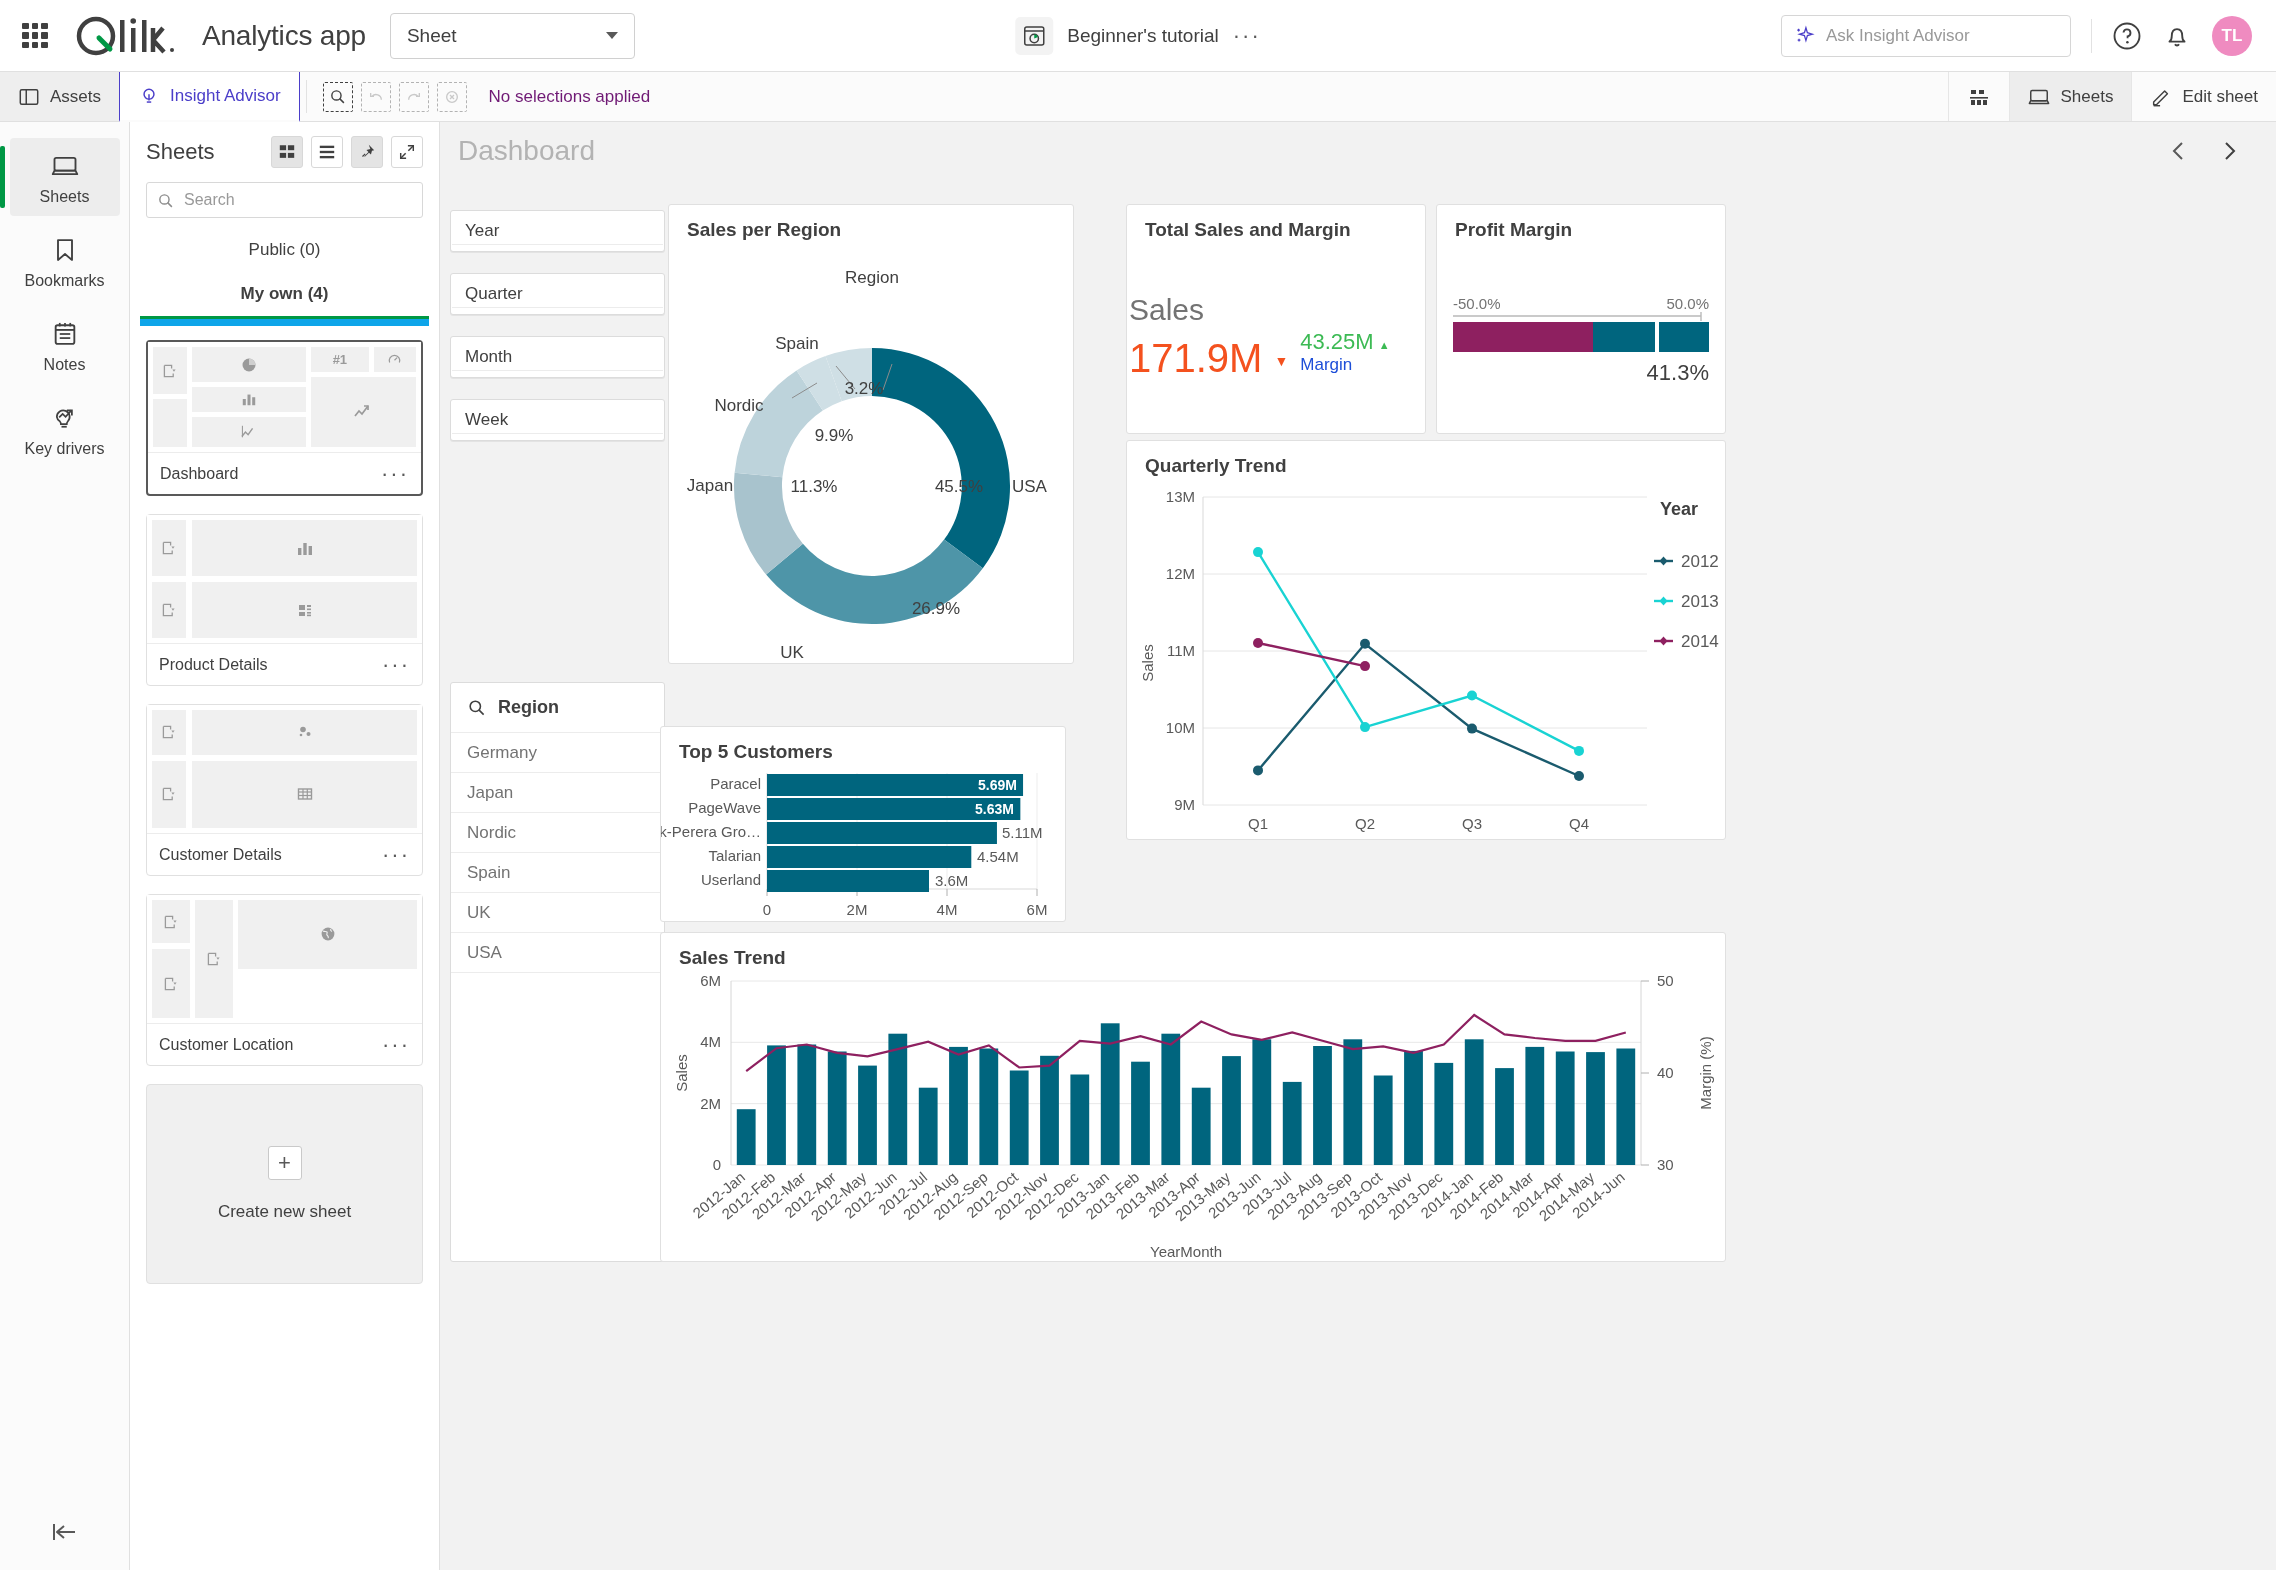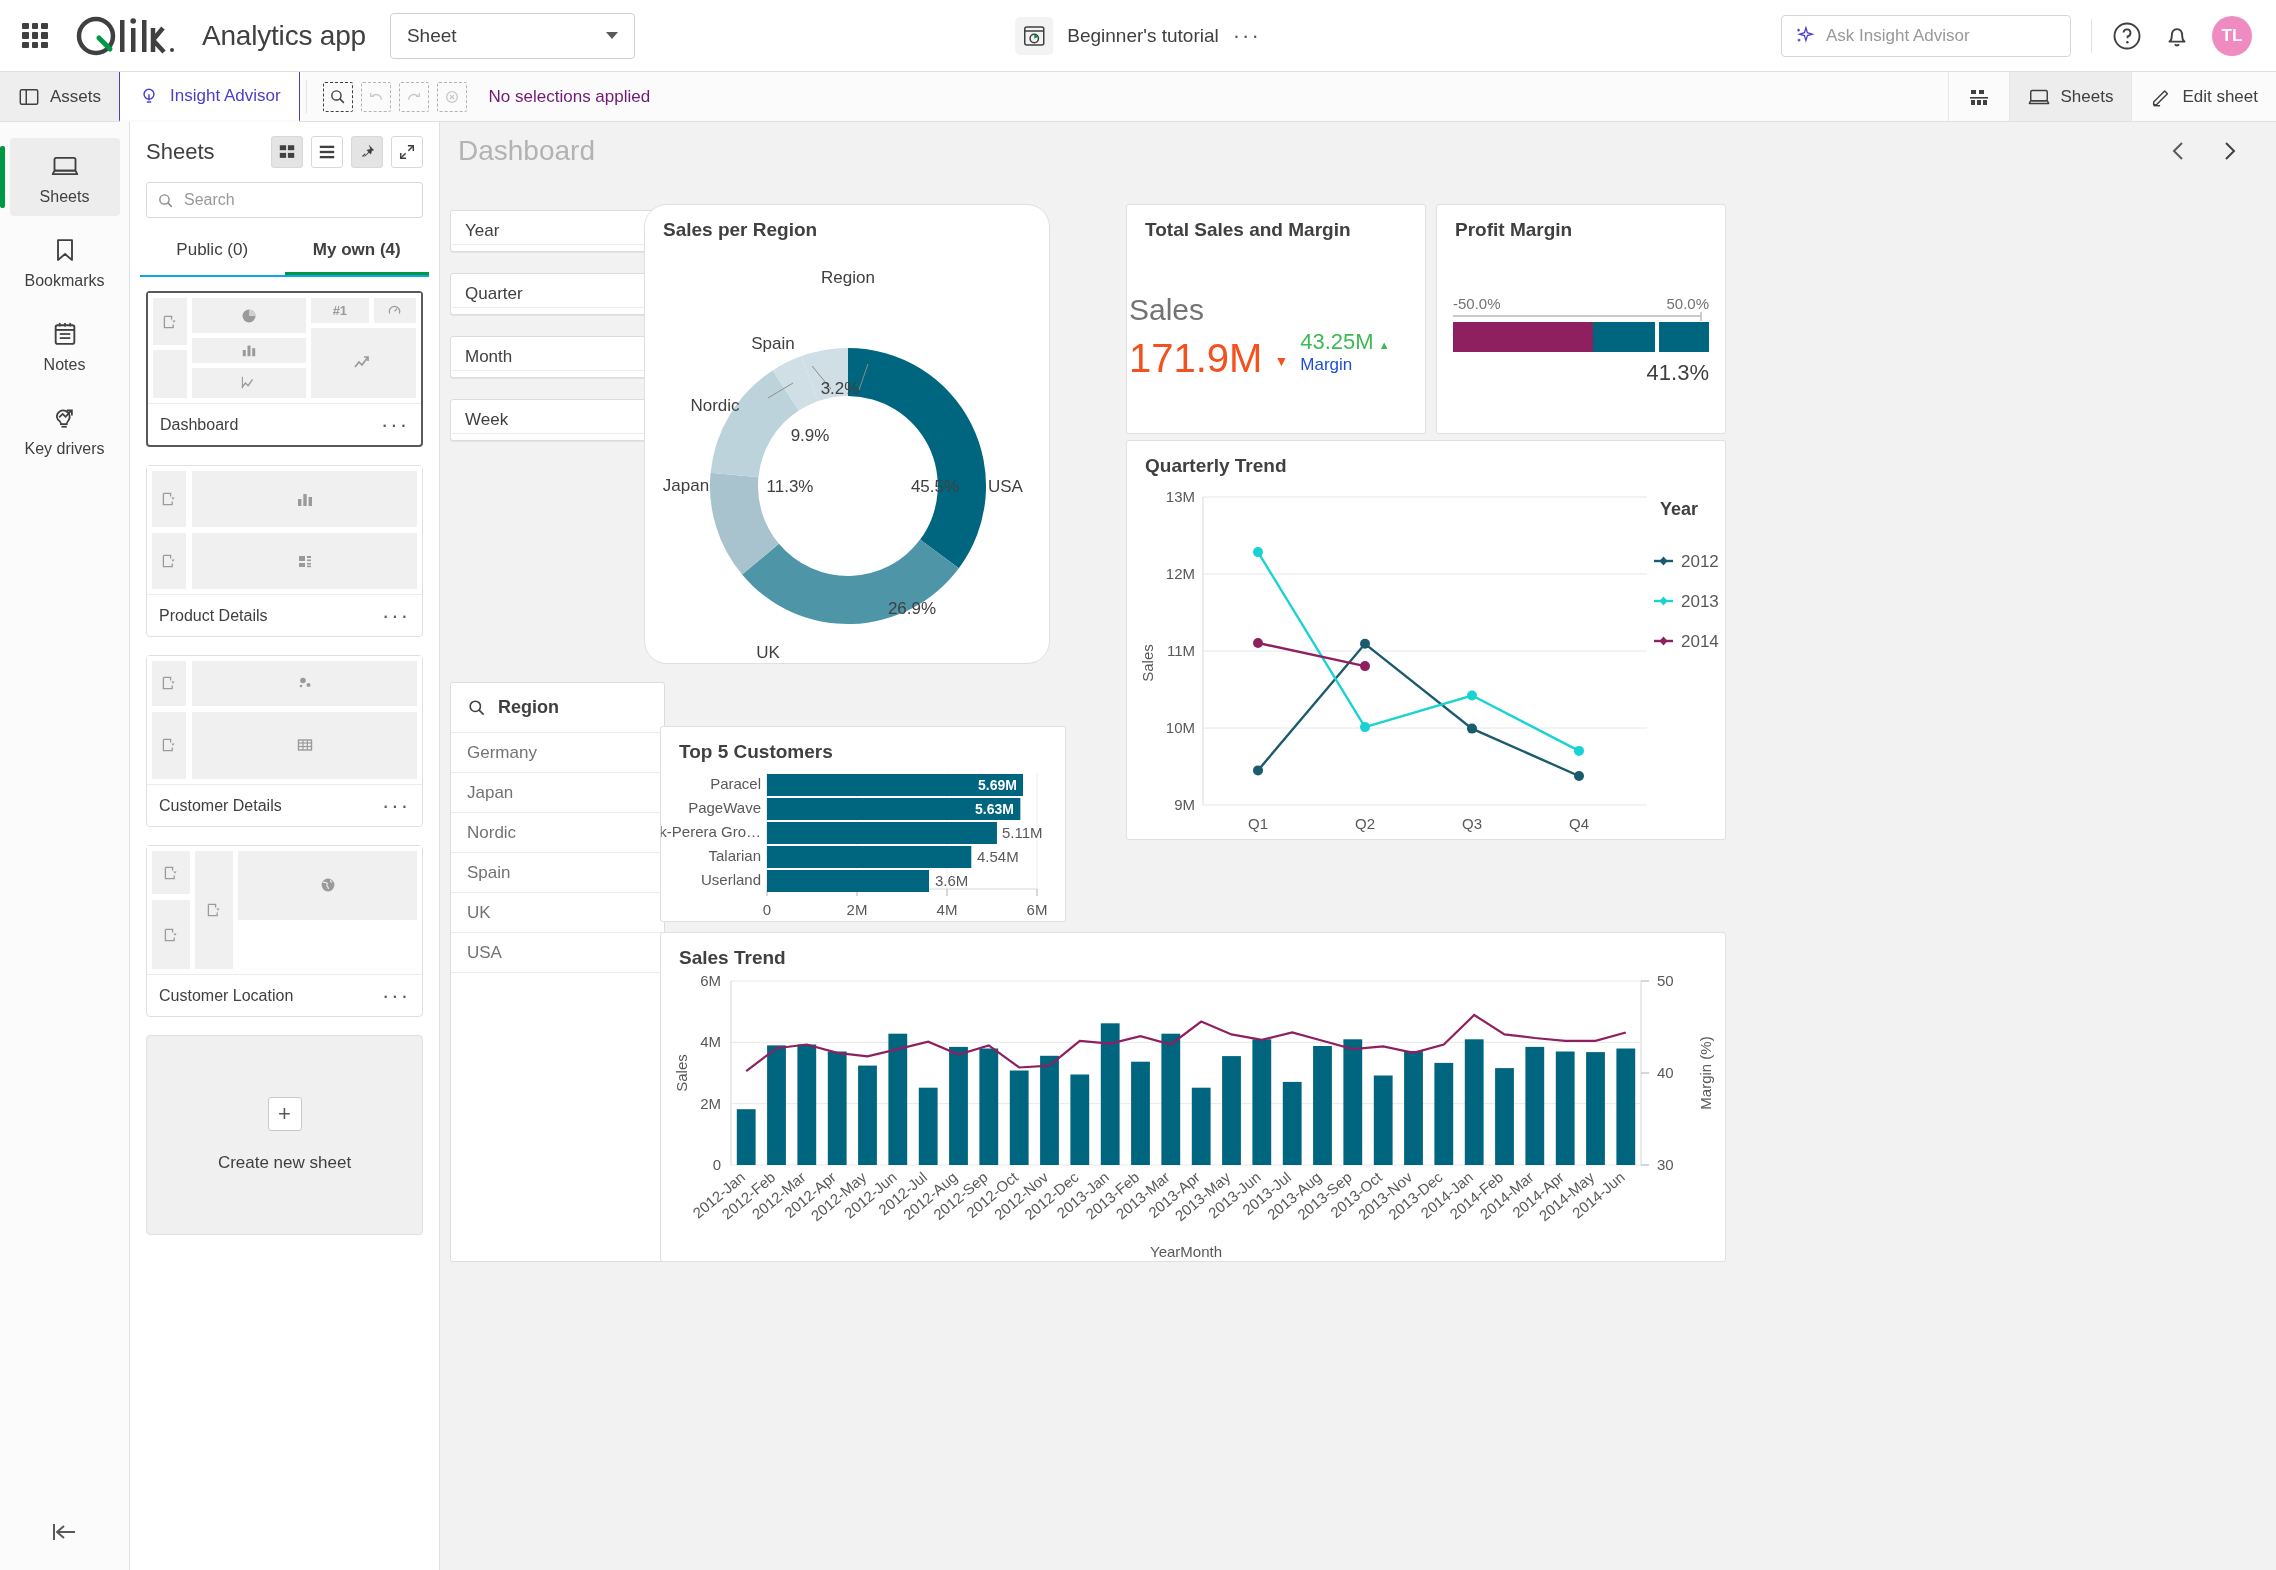--- a/index.html
+++ b/index.html
@@ -75,21 +75,21 @@
   #sheetpanel { width:310px; background:#fff; border-right:1px solid #e0e0e0; display:flex;
      flex-direction:column; }
   .sp-head { display:flex; align-items:center; padding:14px 16px 8px; gap:8px;}
   .sp-title { font-size:22px; color:#404040; margin-right:auto; }
   .sq-btn { width:32px;height:32px;border:1px solid #d8d8d8;border-radius:3px;display:flex;
      align-items:center;justify-content:center;background:#fff;}
   .sq-btn.on { background:#e4e4e4; }
   .sp-search { margin:6px 16px 10px; height:36px; border:1px solid #d8d8d8; border-radius:3px;
      display:flex;align-items:center;gap:10px;padding:0 10px; }
   .sp-search span { color:#999; font-size:16px; }
-  .sp-tabs { display:flex; border-bottom:2px solid #0ea5e9; margin:0 10px; }
+  .sp-tabs { display:flex; border-bottom:7px solid #0ea5e9; margin:0 10px;flex-direction:column; }
   .sp-tab { flex:1; text-align:center; font-size:17px; padding:12px 0 12px; color:#404040; }
   .sp-tab.active { border-bottom:3px solid #009845; font-weight:bold;}
   .sp-list { flex:1; overflow:hidden; padding:14px 16px; }
   .sheet-card { border:1px solid #e0e0e0; border-radius:4px; margin-bottom:18px; background:#fff;}
   .sheet-card.sel { border:2px solid #595959; }
   .thumb { height:110px; background:#fff; padding:5px; display:flex; gap:5px; }
   .tcell { background:#f0f0f0; display:flex; align-items:center; justify-content:center; color:#9a9a9a;}
   .sheet-foot { border-top:1px solid #ececec; height:42px; display:flex; align-items:center;
      padding:0 12px; font-size:16px; color:#404040;}
   .sheet-foot .dots { margin-left:auto; }
@@ -585,21 +585,21 @@
       </div>
       <div class="rb-item">Germany</div>
       <div class="rb-item">Japan</div>
       <div class="rb-item">Nordic</div>
       <div class="rb-item">Spain</div>
       <div class="rb-item">UK</div>
       <div class="rb-item">USA</div>
       <div class="rb-item"></div>
     </div>
 
-    <div class="obj" style="left:204px; top:82px; width:406px; height:460px;border-radius:23px;">
+    <div class="obj" style="left:228px; top:82px; width:406px; height:460px;">
       <div class="obj-title">Sales per Region</div>
       <svg width="406" height="460" viewBox="0 0 406 460">
         <text x="203" y="42" text-anchor="middle" class="reglbl">Region</text>
         <g transform="translate(203,245)">
 
           <path d="M0,-138 A138,138 0 0 1 110.8,82.3 L72.1,53.6 A90,90 0 0 0 0,-90 Z" fill="#00657e"></path>
 
           <path d="M110.8,82.3 A138,138 0 0 1 -105.9,88.6 L-69.1,57.8 A90,90 0 0 0 72.1,53.6 Z" fill="#4e95a8"></path>
 
           <path d="M-105.9,88.6 A138,138 0 0 1 -137.4,-13.3 L-89.6,-8.7 A90,90 0 0 0 -69.1,57.8 Z" fill="#a8c3cd"></path>

